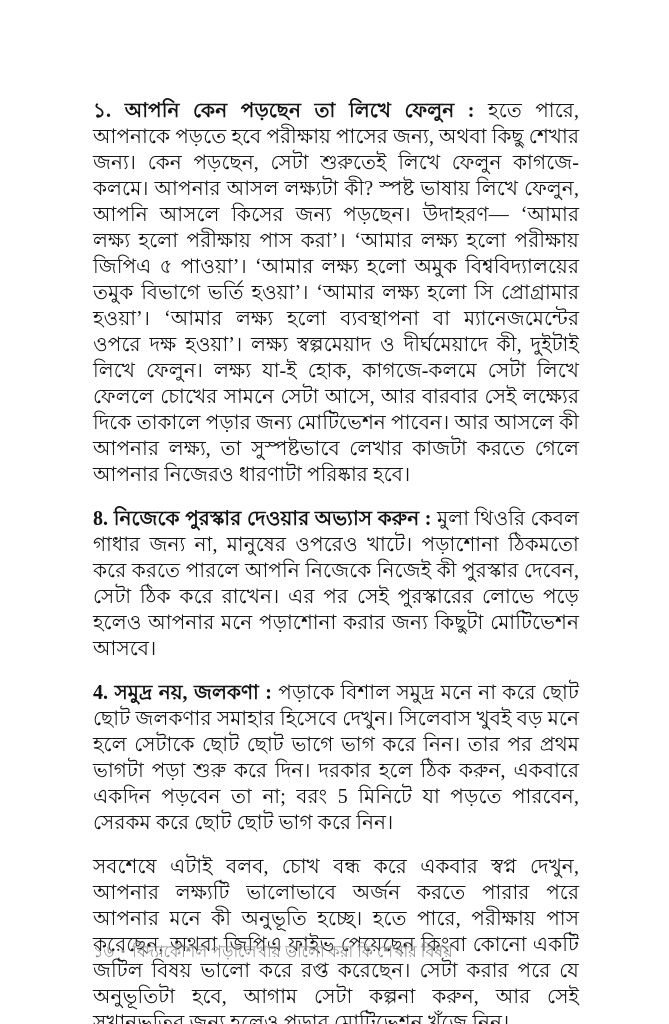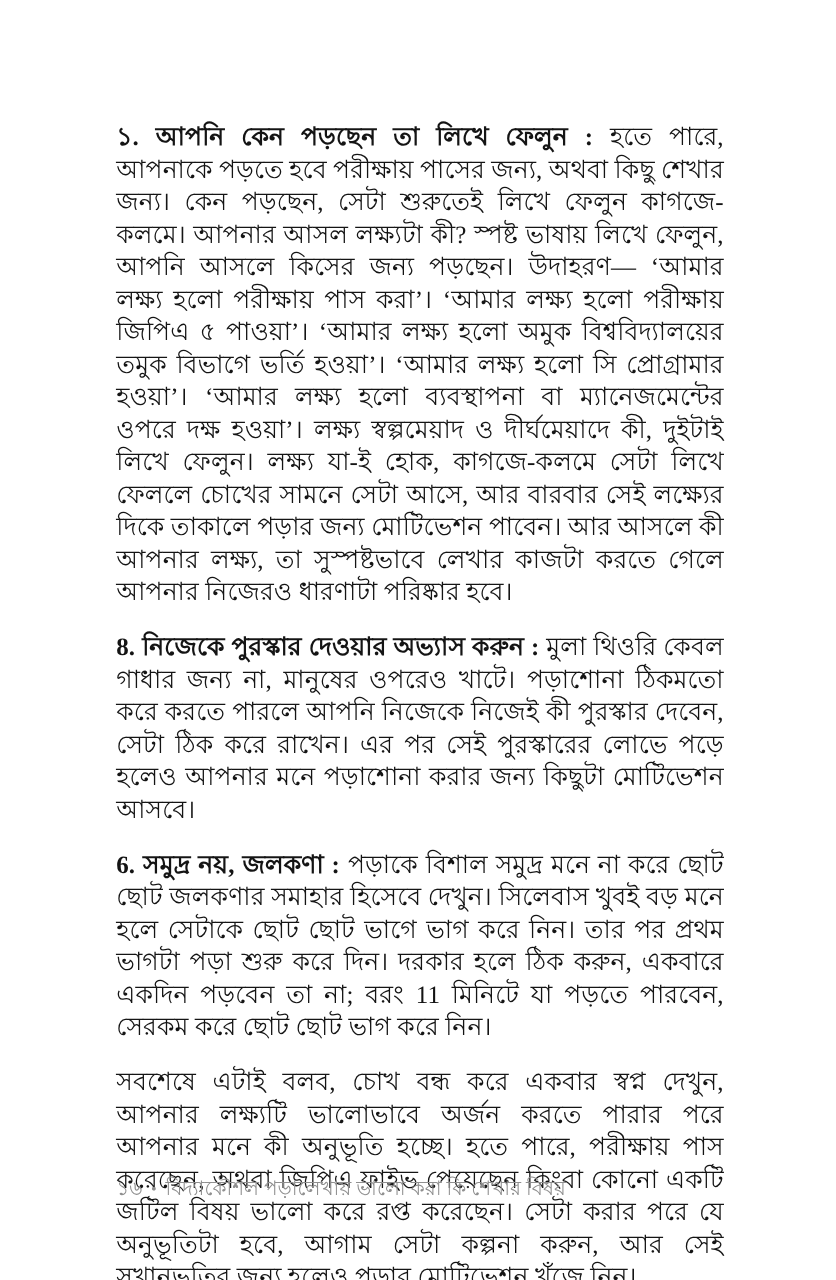--- a/index.html
+++ b/index.html
@@ -60,22 +60,22 @@
       <span class="heading">১. আপনি কেন পড়ছেন তা লিখে ফেলুন :</span>
       <span class="body-text">হতে পারে, আপনাকে পড়তে হবে পরীক্ষায় পাসের জন্য, অথবা কিছু শেখার জন্য। কেন পড়ছেন, সেটা শুরুতেই লিখে ফেলুন কাগজে-কলমে। আপনার আসল লক্ষ্যটা কী? স্পষ্ট ভাষায় লিখে ফেলুন, আপনি আসলে কিসের জন্য পড়ছেন। উদাহরণ— ‘আমার লক্ষ্য হলো পরীক্ষায় পাস করা’। ‘আমার লক্ষ্য হলো পরীক্ষায় জিপিএ ৫ পাওয়া’। ‘আমার লক্ষ্য হলো অমুক বিশ্ববিদ্যালয়ের তমুক বিভাগে ভর্তি হওয়া’। ‘আমার লক্ষ্য হলো সি প্রোগ্রামার হওয়া’। ‘আমার লক্ষ্য হলো ব্যবস্থাপনা বা ম্যানেজমেন্টের ওপরে দক্ষ হওয়া’। লক্ষ্য স্বল্পমেয়াদ ও দীর্ঘমেয়াদে কী, দুইটাই লিখে ফেলুন। লক্ষ্য যা-ই হোক, কাগজে-কলমে সেটা লিখে ফেললে চোখের সামনে সেটা আসে, আর বারবার সেই লক্ষ্যের দিকে তাকালে পড়ার জন্য মোটিভেশন পাবেন। আর আসলে কী আপনার লক্ষ্য, তা সুস্পষ্টভাবে লেখার কাজটা করতে গেলে আপনার নিজেরও ধারণাটা পরিষ্কার হবে।</span>
     </p>
 
     <p class="para">
       <span class="heading">8. নিজেকে পুরস্কার দেওয়ার অভ্যাস করুন :</span>
       <span class="body-text">মুলা থিওরি কেবল গাধার জন্য না, মানুষের ওপরেও খাটে। পড়াশোনা ঠিকমতো করে করতে পারলে আপনি নিজেকে নিজেই কী পুরস্কার দেবেন, সেটা ঠিক করে রাখেন। এর পর সেই পুরস্কারের লোভে পড়ে হলেও আপনার মনে পড়াশোনা করার জন্য কিছুটা মোটিভেশন আসবে।</span>
     </p>
 
     <p class="para">
-      <span class="heading">6. সমুদ্র নয়, জলকণা :</span>
-      <span class="body-text">পড়াকে বিশাল সমুদ্র মনে না করে ছোট ছোট জলকণার সমাহার হিসেবে দেখুন। সিলেবাস খুবই বড় মনে হলে সেটাকে ছোট ছোট ভাগে ভাগ করে নিন। তার পর প্রথম ভাগটা পড়া শুরু করে দিন। দরকার হলে ঠিক করুন, একবারে একদিন পড়বেন তা না; বরং 11 মিনিটে যা পড়তে পারবেন, সেরকম করে ছোট ছোট ভাগ করে নিন।</span>
+      <span class="heading">4. সমুদ্র নয়, জলকণা :</span>
+      <span class="body-text">পড়াকে বিশাল সমুদ্র মনে না করে ছোট ছোট জলকণার সমাহার হিসেবে দেখুন। সিলেবাস খুবই বড় মনে হলে সেটাকে ছোট ছোট ভাগে ভাগ করে নিন। তার পর প্রথম ভাগটা পড়া শুরু করে দিন। দরকার হলে ঠিক করুন, একবারে একদিন পড়বেন তা না; বরং 5 মিনিটে যা পড়তে পারবেন, সেরকম করে ছোট ছোট ভাগ করে নিন।</span>
     </p>
 
     <p class="para">
       
       <span class="body-text">সবশেষে এটাই বলব, চোখ বন্ধ করে একবার স্বপ্ন দেখুন, আপনার লক্ষ্যটি ভালোভাবে অর্জন করতে পারার পরে আপনার মনে কী অনুভূতি হচ্ছে। হতে পারে, পরীক্ষায় পাস করেছেন, অথবা জিপিএ ফাইভ পেয়েছেন কিংবা কোনো একটি জটিল বিষয় ভালো করে রপ্ত করেছেন। সেটা করার পরে যে অনুভূতিটা হবে, আগাম সেটা কল্পনা করুন, আর সেই সুখানুভূতির জন্য হলেও পড়ার মোটিভেশন খুঁজে নিন।</span>
     </p>
 
   </div>
 
   <div class="page-footer">

